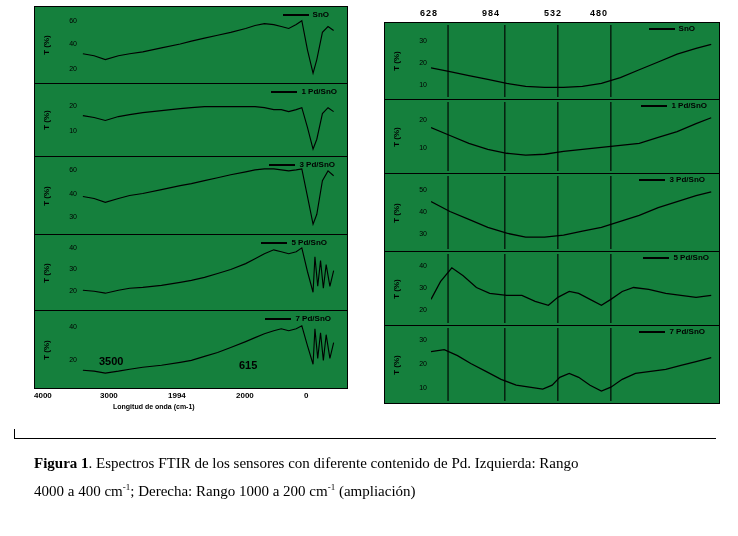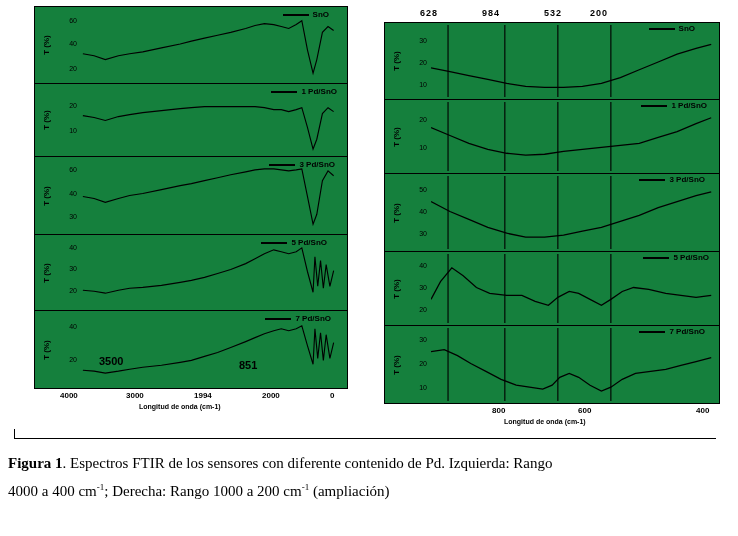--- a/index.html
+++ b/index.html
@@ -105,21 +105,21 @@
     height:0;
   }
   .tickmark{
     position:absolute;
     left:14px;
     top:429px;
     width:1px;height:9px;background:#000;
   }
   .caption{
     position:absolute;
-    left:8px; right:18px;
+    left:34px; right:18px;
     top:450px;
     font-size:15px;
     line-height:1.85;
   }
   sup{font-size:9px;}
   svg{display:block;width:100%;height:100%;}
 </style>
 </head>
 <body>
 
@@ -177,44 +177,44 @@
         </svg>
       </div>
     </div>
 
     <div class="panel" style="height:78px;">
       <div class="ylabel">T (%)</div>
       <div class="ytick" style="top:12px;">40</div>
       <div class="ytick" style="top:45px;">20</div>
       <div class="serieslabel" style="right:16px;top:3px;"><span class="dash"></span><span>7 Pd/SnO</span></div>
       <div class="annot" style="left:64px;top:44px;">3500</div>
-      <div class="annot" style="left:204px;top:48px;">851</div>
+      <div class="annot" style="left:204px;top:48px;">615</div>
       <div class="plotarea">
         <svg viewBox="0 0 280 74" preserveAspectRatio="none">
           <polyline fill="none" stroke="#000" stroke-width="1.2" points="2,58 14,59 26,61 40,59 52,57 66,55 86,53 106,50 118,48 132,44 146,40 160,35 176,29 186,25 196,21 206,18 214,16 222,18 230,16 236,13 242,33 248,52 250,16 253,46 256,20 259,48 262,22 266,46 270,30"></polyline>
         </svg>
       </div>
     </div>
 
-    <div style="position:relative;height:26px;margin-left:46px;">
+    <div style="position:relative;height:26px;margin-left:20px;">
       <div class="xtick" style="left:-4px;top:2px;">4000</div>
       <div class="xtick" style="left:62px;top:2px;">3000</div>
       <div class="xtick" style="left:130px;top:2px;">1994</div>
       <div class="xtick" style="left:198px;top:2px;">2000</div>
       <div class="xtick" style="left:266px;top:2px;">0</div>
       <div class="xtitle" style="left:75px;top:14px;">Longitud de onda (cm-1)</div>
     </div>
   </div>
 
   <div class="panelcol right-col">
 
     <div class="vlabel" style="left:52px;top:2px;">628</div>
     <div class="vlabel" style="left:114px;top:2px;">984</div>
     <div class="vlabel" style="left:168px;top:2px;padding-left:8px;">532</div>
-    <div class="vlabel" style="left:222px;top:2px;">200</div>
+    <div class="vlabel" style="left:222px;top:2px;">480</div>
 
     <div class="panel" style="height:78px;margin-top:16px;">
       <div class="ylabel">T (%)</div>
       <div class="ytick" style="top:14px;">30</div>
       <div class="ytick" style="top:36px;">20</div>
       <div class="ytick" style="top:58px;">10</div>
       <div class="serieslabel" style="right:24px;top:1px;"><span class="dash"></span><span>SnO</span></div>
       <div class="plotarea">
         <svg viewBox="0 0 300 74" preserveAspectRatio="none">
           <line x1="18" y1="0" x2="18" y2="74" stroke="#000" stroke-width="1.2"></line>
@@ -286,26 +286,20 @@
         <svg viewBox="0 0 300 74" preserveAspectRatio="none">
           <line x1="18" y1="0" x2="18" y2="74" stroke="#000" stroke-width="1.2"></line>
           <line x1="78" y1="0" x2="78" y2="74" stroke="#000" stroke-width="1.2"></line>
           <line x1="134" y1="0" x2="134" y2="74" stroke="#000" stroke-width="1.2"></line>
           <line x1="190" y1="0" x2="190" y2="74" stroke="#000" stroke-width="1.2"></line>
           <polyline fill="none" stroke="#000" stroke-width="1.3" points="0,24 14,22 28,28 42,36 58,44 74,52 90,58 104,60 118,62 128,58 136,50 146,46 156,50 168,58 180,64 190,60 202,52 216,46 232,44 248,42 264,38 280,34 296,30"></polyline>
         </svg>
       </div>
     </div>
 
-    <div style="position:relative;height:26px;margin-left:46px;">
-      <div class="xtick" style="left:78px;top:2px;">800</div>
-      <div class="xtick" style="left:164px;top:2px;">600</div>
-      <div class="xtick" style="left:282px;top:2px;">400</div>
-      <div class="xtitle" style="left:90px;top:14px;">Longitud de onda (cm-1)</div>
-    </div>
   </div>
 
   <div class="tickmark"></div>
   <div class="hr-sep"></div>
 </div>
 
 <div class="caption">
   <span style="font-weight:bold;">Figura 1</span><span>. Espectros FTIR de los sensores con diferente contenido de Pd. Izquierda: Rango</span><br>
   <span>4000 a 400 cm</span><sup>-1</sup><span>; Derecha: Rango 1000 a 200 cm</span><sup>-1</sup><span> (ampliación)</span>
 </div>

